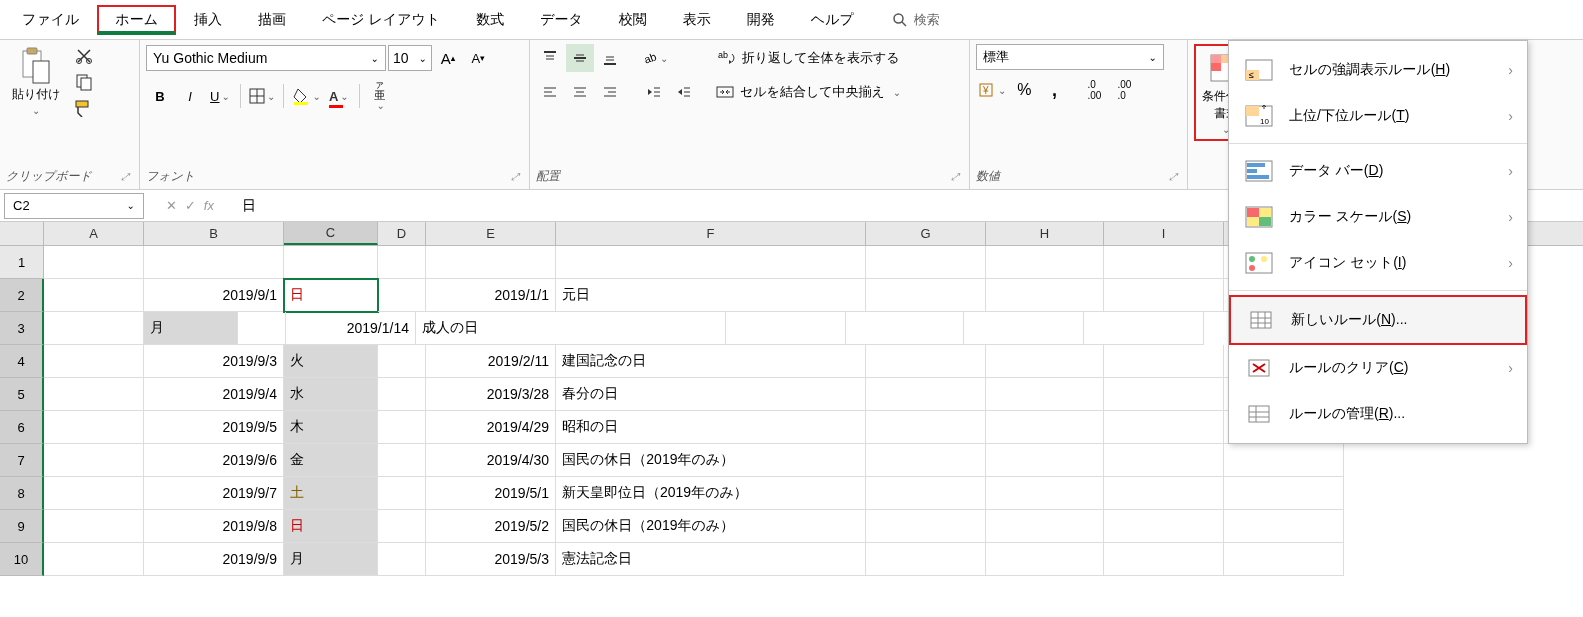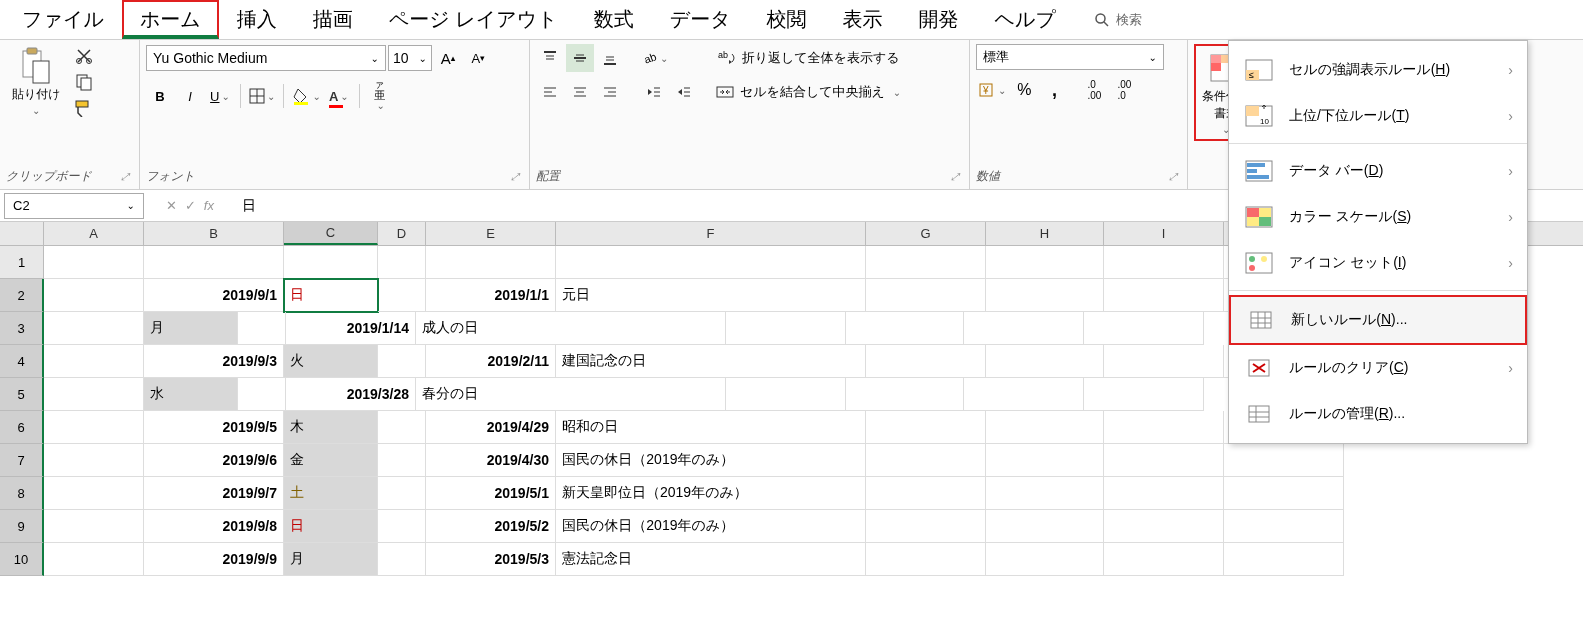--- a/index.html
+++ b/index.html
@@ -1,20 +1,20 @@
 <!DOCTYPE html>
 <html><head>
 <meta charset="utf-8">
 <style>
 * { box-sizing: border-box; margin: 0; padding: 0; }
 body { font-family: "Yu Gothic", "Meiryo", sans-serif; font-size: 13px; background: #fff; width: 1583px; overflow: hidden; }
 
 
 .menubar { display: flex; align-items: center; height: 40px; border-bottom: 1px solid #d0d0d0; padding: 0 4px; }
-.menu-item { padding: 6px 18px; cursor: pointer; font-size: 20px; }
+.menu-item { padding: 6px 18px; cursor: pointer; font-size: 14px; }
 .menu-item.active { border: 2px solid #e02020; border-bottom: 4px solid #107c41; padding: 4px 16px 2px; }
 .search-box { display: flex; align-items: center; margin-left: 20px; color: #666; }
 .search-icon { margin-right: 6px; }
 
 
 .ribbon { display: flex; height: 150px; border-bottom: 1px solid #d0d0d0; background: #fafafa; }
 .ribbon-group { display: flex; flex-direction: column; border-right: 1px solid #d0d0d0; padding: 4px 6px 0; justify-content: space-between; }
 .ribbon-group-body { flex: 1; display: flex; align-items: flex-start; gap: 4px; }
 .ribbon-group-label { text-align: center; font-size: 12px; color: #555; padding: 4px 0; display: flex; justify-content: center; align-items: center; gap: 6px; font-style: italic; }
 .dialog-launcher { font-size: 10px; color: #888; margin-left: auto; padding: 0 4px; }
@@ -46,21 +46,21 @@
 .grid { position: relative; }
 .col-headers { display: flex; height: 24px; background: #e8e8e8; border-bottom: 1px solid #bbb; }
 .corner { width: 44px; border-right: 1px solid #bbb; background: #e8e8e8; }
 .ch { border-right: 1px solid #bbb; display: flex; align-items: center; justify-content: center; font-size: 13px; color: #333; background: #e8e8e8; }
 .ch.sel { background: #d0d0d0; border-bottom: 2px solid #107c41; }
 .rows { }
 .row { display: flex; height: 33px; }
 .rh { width: 44px; border-right: 1px solid #bbb; border-bottom: 1px solid #bbb; background: #e8e8e8; display: flex; align-items: center; justify-content: center; font-size: 13px; }
 .rh.sel { background: #d0d0d0; border-right: 2px solid #107c41; }
 .cell { border-right: 1px solid #ddd; border-bottom: 1px solid #ddd; padding: 0 6px; display: flex; align-items: center; font-size: 14px; overflow: hidden; white-space: nowrap; }
-.cell.right { justify-content: flex-end; font-weight: bold; }
+.cell.right { justify-content: flex-end; }
 .cell.sel { background: #d8d8d8; }
 .cell.active { background: #fff; outline: 2px solid #107c41; outline-offset: -1px; }
 .red { color: #c00000; }
 .brown { color: #806000; }
 
 
 .cA { width: 100px; } .cB { width: 140px; } .cC { width: 94px; } .cD { width: 48px; }
 .cE { width: 130px; } .cF { width: 310px; } .cG { width: 120px; } .cH { width: 118px; }
 .cI { width: 120px; } .cJ { width: 120px; }
 
@@ -486,20 +486,23 @@
           <span>建国記念の日</span>
         </div>
         <div class="cell cG"></div>
         <div class="cell cH"></div>
         <div class="cell cI"></div>
         <div class="cell cJ"></div>
       </div>
       <div class="row">
         <div class="rh sel">5</div>
         <div class="cell cA"></div>
+        <div class="cell cB right">
+          <span>2019/9/4</span>
+        </div>
         <div class="cell cC sel">
           <span>水</span>
         </div>
         <div class="cell cD"></div>
         <div class="cell cE right">
           <span>2019/3/28</span>
         </div>
         <div class="cell cF">
           <span>春分の日</span>
         </div>

